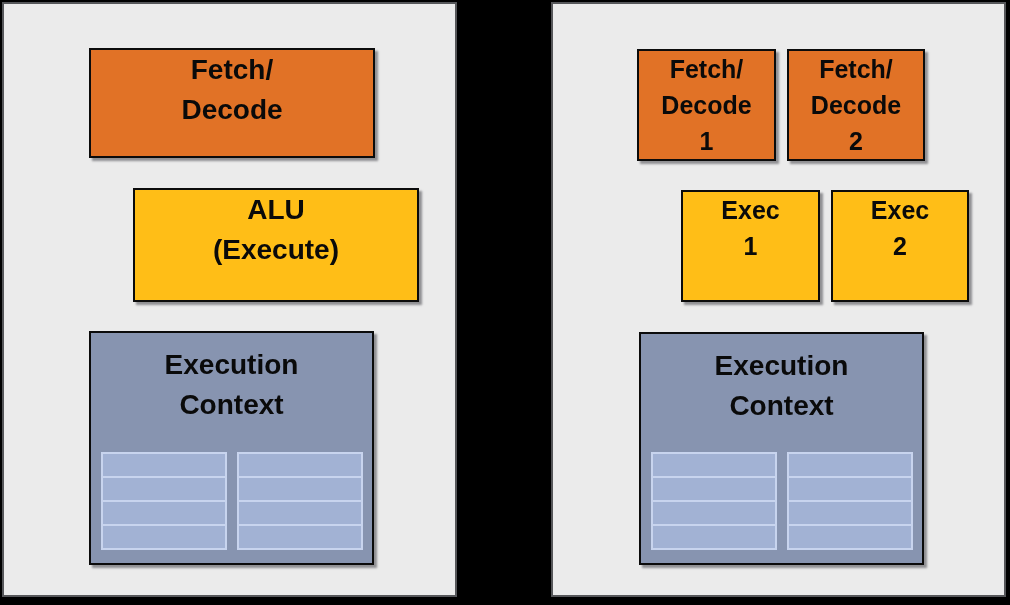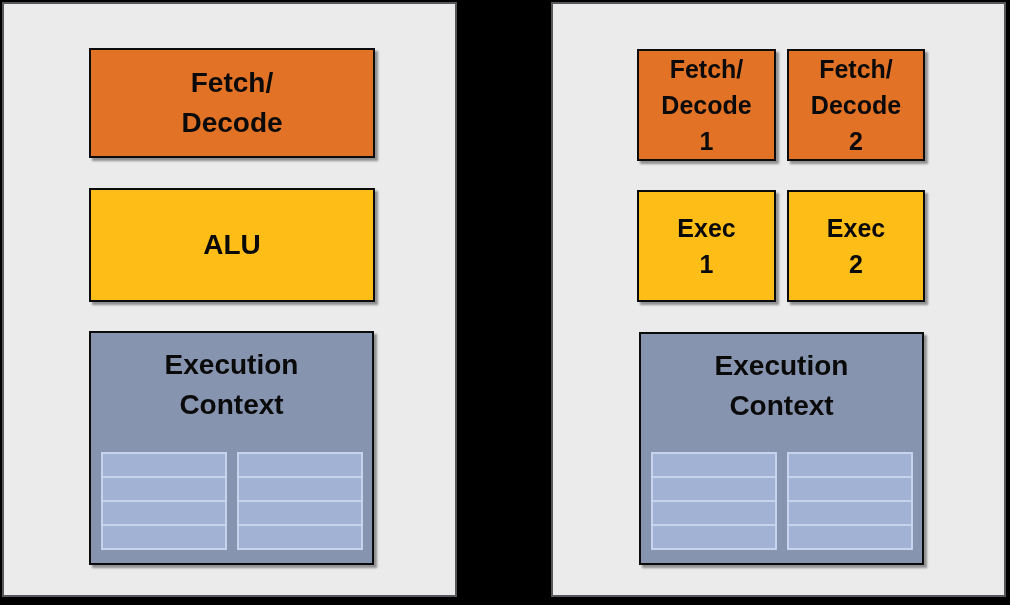--- a/index.html
+++ b/index.html
@@ -21,27 +21,27 @@
   #left-panel  { left: 2px; }
   #right-panel { left: 551px; }
 
   .block {
     position: absolute;
     border: 2px solid #0B0B0B;
     box-shadow: 3px 3px 2px rgba(70,70,75,0.55);
     display: flex;
     flex-direction: column;
     align-items: center;
-    justify-content: center;
+    justify-content: flex-start;
     text-align: center;
     color: #0A0A0A;
     font-weight: bold;
   }
   .orange { background: #E17226; }
-  .yellow { background: #FFBE17; }
+  .yellow { background: #FFBE17; margin-left: 44px; }
   .slate  { background: #8794B0; }
 
   .big-label  { font-size: 28px; line-height: 40px; }
   .mid-label  { font-size: 25px; line-height: 36px; }
 
   
   #fetch-decode-block { left: 85px; top: 44px;  width: 286px; height: 110px; }
   #alu-block          { left: 85px; top: 184px; width: 286px; height: 114px; }
   #exec-context-left  { left: 85px; top: 327px; width: 285px; height: 234px;
                         justify-content: flex-start; }
@@ -87,20 +87,21 @@
 
 <div class="panel" id="left-panel">
 
   <div class="block orange big-label" id="fetch-decode-block">
     <span>Fetch/</span>
     <span>Decode</span>
   </div>
 
   <div class="block yellow big-label" id="alu-block">
     <span>ALU</span>
+    <span>(Execute)</span>
   </div>
 
   <div class="block slate" id="exec-context-left">
     <div class="ec-title">
       <div>Execution</div>
       <div>Context</div>
     </div>
     <div class="reg-row-wrap">
       <div class="reg-table">
         <div class="reg-row"></div>

